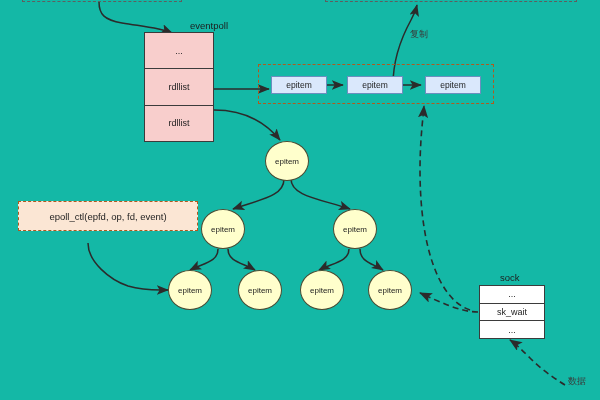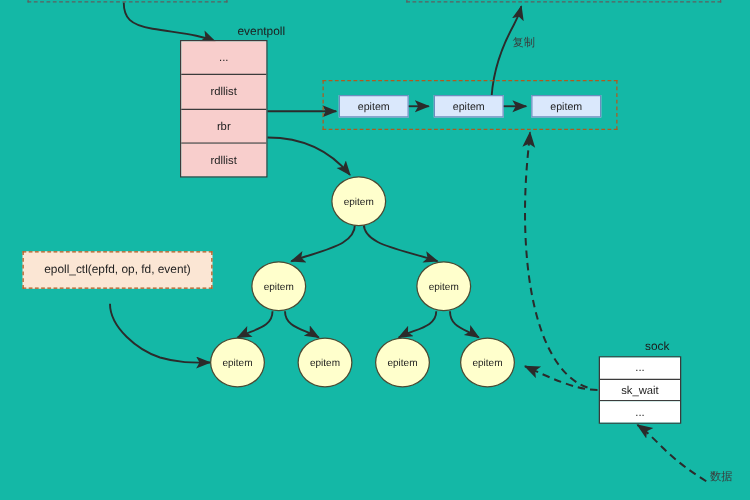--- a/index.html
+++ b/index.html
@@ -170,58 +170,57 @@
 
   <div class="dashbox gray clipped-top" style="left:325px; top:-24px; width:252px; height:26px;"></div>
 
   <div class="dashbox" style="left:258px; top:64px; width:236px; height:40px;"></div>
 
   <div class="struct-title" style="left:190px; top:20px;">eventpoll</div>
 
   <div class="struct pink" style="left:144px; top:32px; width:70px; height:110px;">
     <div class="row">...</div>
     <div class="row">rdllist</div>
-    <div class="row">rbr</div>
     <div class="row">rdllist</div>
   </div>
 
   <div class="epi-box" style="left:271px; top:76px; width:56px; height:18px;">epitem</div>
 
   <div class="epi-box" style="left:347px; top:76px; width:56px; height:18px;">epitem</div>
 
   <div class="epi-box" style="left:425px; top:76px; width:56px; height:18px;">epitem</div>
 
   <svg style="position:absolute; left:0; top:0; width:600px; height:400px; pointer-events:none;" viewBox="0 0 600 400">
     <g fill="none" stroke="#2b2b2b" stroke-width="1.5">
       <path d="M327,85 L343,85" marker-end="url(#arw)"></path>
       <path d="M403,85 L421,85" marker-end="url(#arw)"></path>
     </g>
   </svg>
 
   <div class="edge-label" style="left:410px; top:28px;text-align:right;">复制</div>
 
-  <div class="dashbox orange-fill" style="left:18px; top:201px; width:152px; height:30px;text-decoration:underline;">
+  <div class="dashbox orange-fill" style="left:18px; top:201px; width:180px; height:30px;text-decoration:underline;">
     <div class="dashbox-label">epoll_ctl(epfd, op, fd, event)</div>
   </div>
 
   <div class="epi-node" style="left:265px; top:141px; width:44px; height:40px;">epitem</div>
 
   <div class="epi-node" style="left:201px; top:209px; width:44px; height:40px;">epitem</div>
 
   <div class="epi-node" style="left:333px; top:209px; width:44px; height:40px;">epitem</div>
 
   <div class="epi-node" style="left:168px; top:270px; width:44px; height:40px;">epitem</div>
 
   <div class="epi-node" style="left:238px; top:270px; width:44px; height:40px;">epitem</div>
 
   <div class="epi-node" style="left:300px; top:270px; width:44px; height:40px;">epitem</div>
 
   <div class="epi-node" style="left:368px; top:270px; width:44px; height:40px;">epitem</div>
 
-  <div class="struct-title" style="left:500px; top:272px;margin-left:16px;">sock</div>
+  <div class="struct-title" style="left:500px; top:272px;">sock</div>
 
   <div class="struct white" style="left:479px; top:285px; width:66px; height:54px;">
     <div class="row">...</div>
     <div class="row">sk_wait</div>
     <div class="row">...</div>
   </div>
 
   <div class="edge-label" style="left:568px; top:375px;font-family:Liberation Mono, monospace;">数据</div>
 
 </div>

